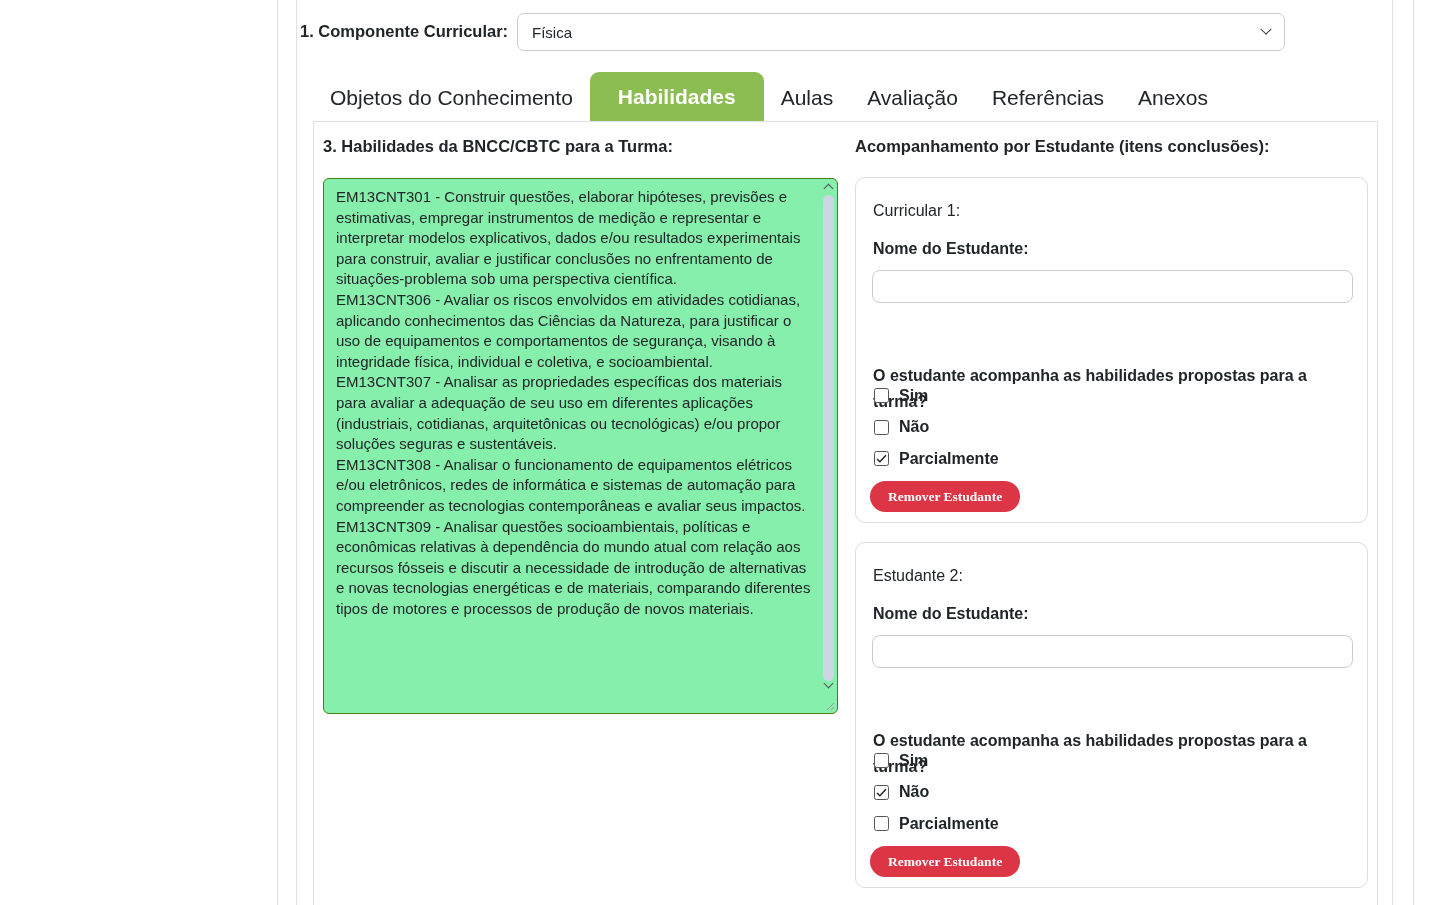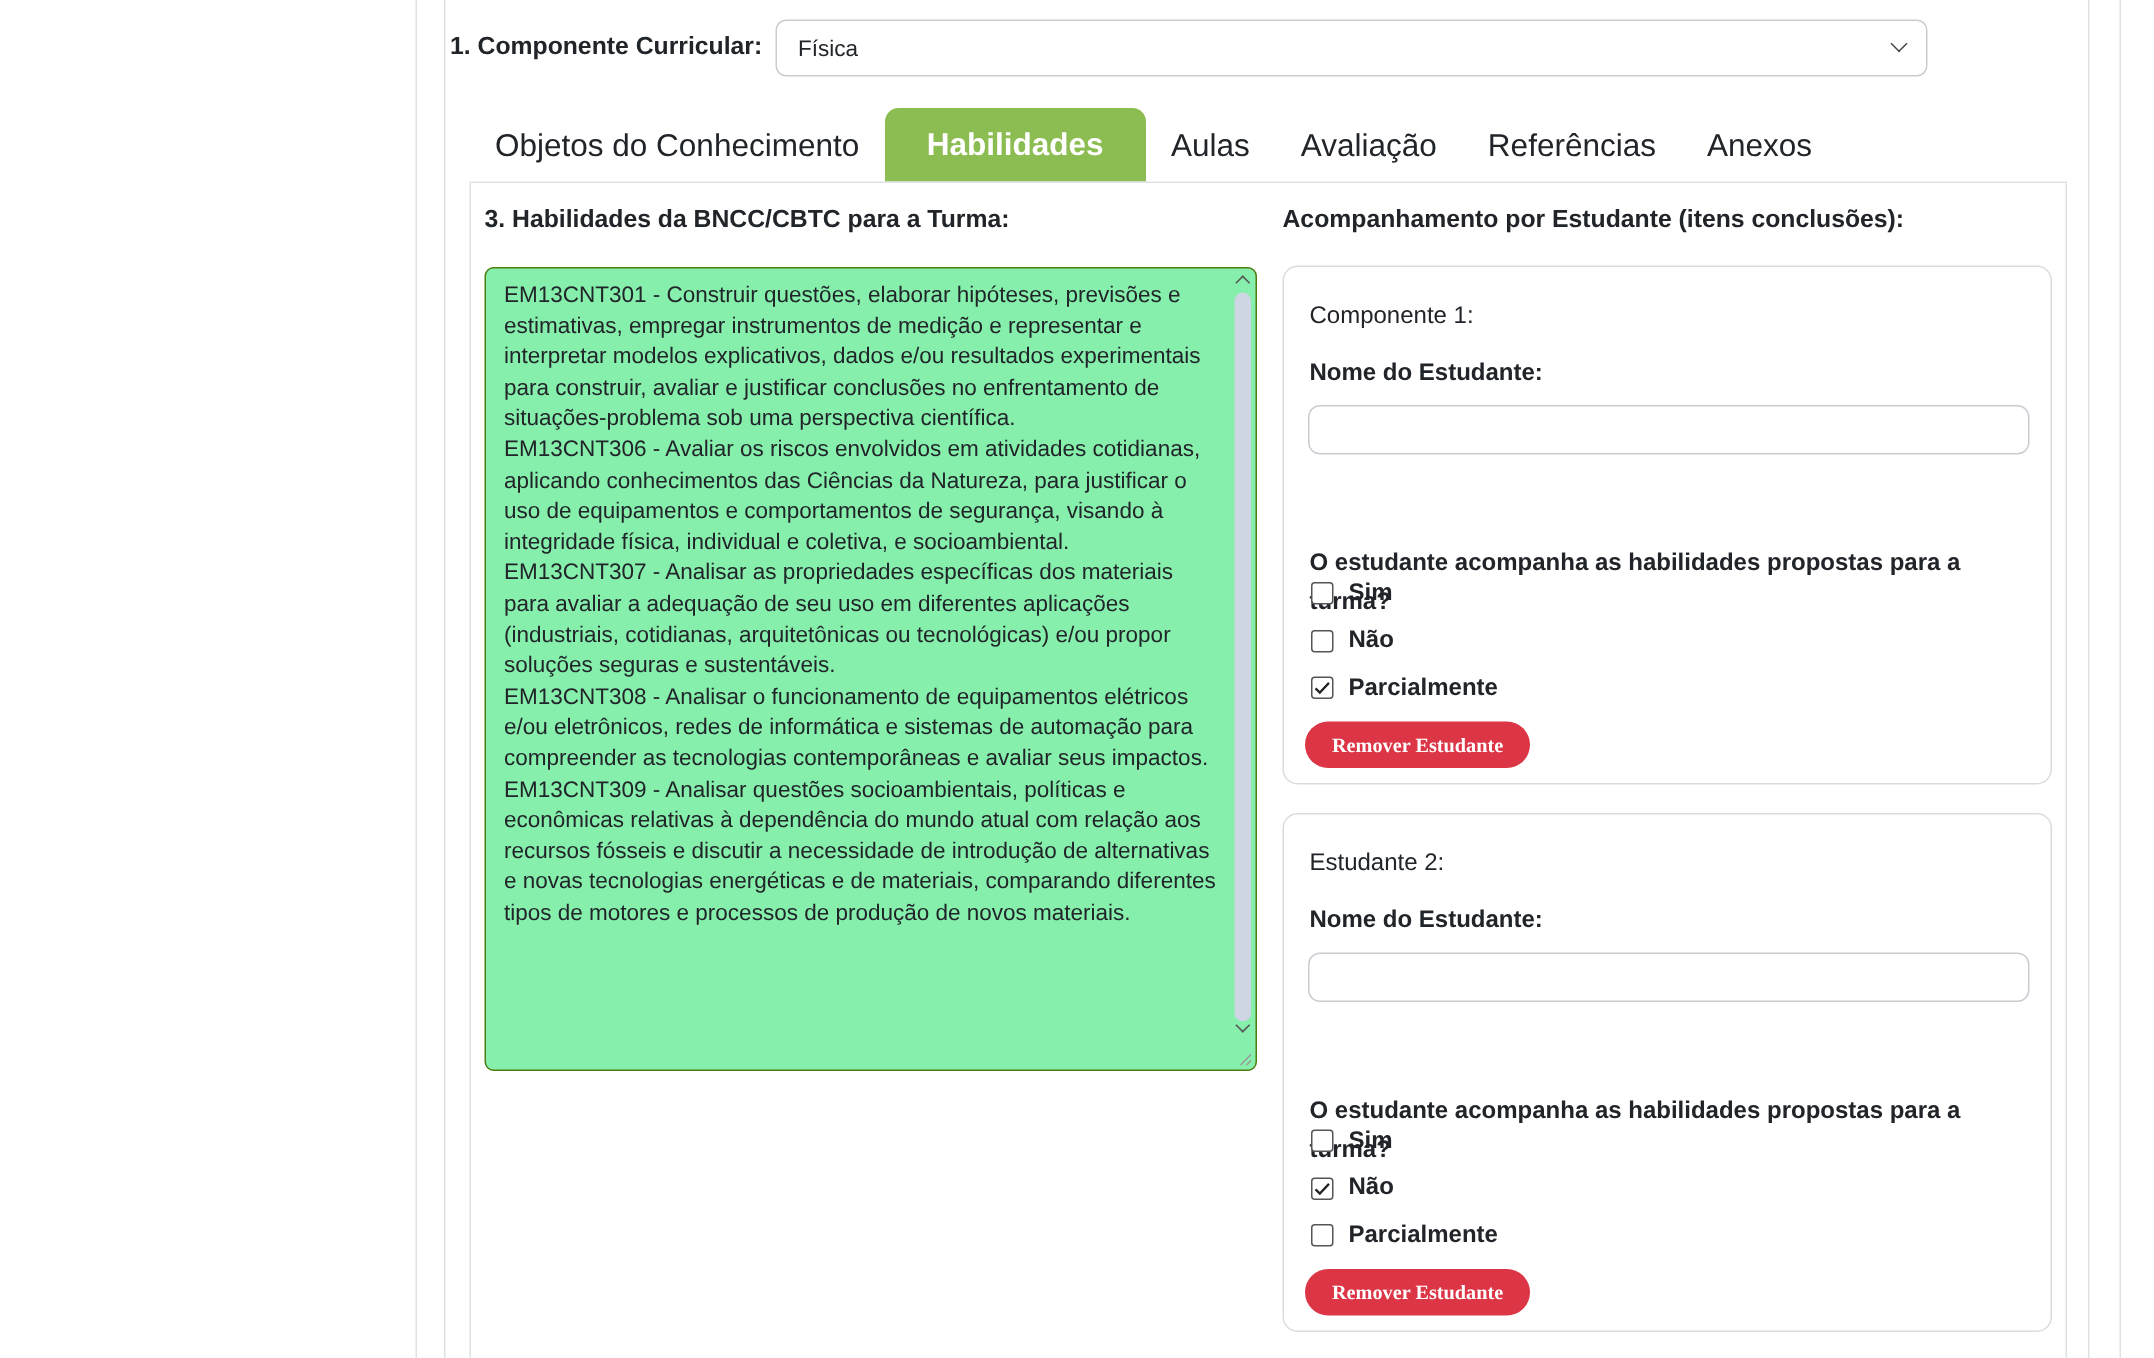--- a/index.html
+++ b/index.html
@@ -108,21 +108,21 @@
     <span class="sb-arrow sb-down"></span>
   </div>
   <svg class="ta-grip" viewBox="0 0 12 12">
     <path d="M11 4 L4 11 M11 8 L8 11" stroke="#999" stroke-width="1" fill="none"></path>
   </svg>
 </div>
 
 <div class="abs rc-header">Acompanhamento por Estudante (itens conclusões):</div>
 
 <div class="abs card card1">
-  <div class="card-title">Componente 1:</div>
+  <div class="card-title">Curricular 1:</div>
   <div class="name-label">Nome do Estudante:</div>
   <input class="name-input" type="text" value="" style="">
   <div class="question">O estudante acompanha as habilidades propostas para a turma?</div>
   <div class="options">
     <div class="opt">
       <span class="cbx"></span>
       <span class="opt-label">Sim</span>
     </div>
     <div class="opt">
       <span class="cbx"></span>

